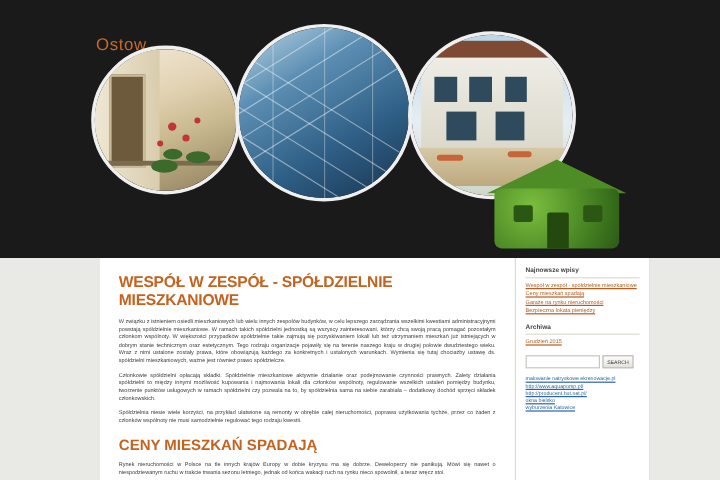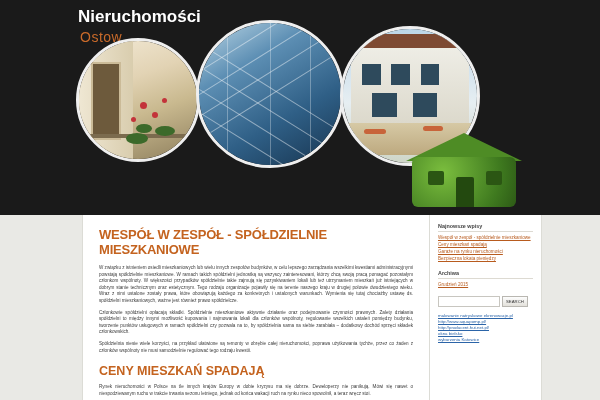--- a/index.html
+++ b/index.html
@@ -194,21 +194,20 @@
     word-break: break-all;
   }
 </style>
 </head>
 <body>
 
 <div id="page">
 
   <div class="header-band">
 
-    <div class="site-title">Nieruchomości</div>
     <div class="site-sub">Ostow</div>
 
     <div class="circle c1">
       <div class="sky"></div>
       <div class="wall"></div>
       <div class="door"></div>
       <div class="rail"></div>
       <div class="flower" style="left:52%;top:52%;width:7px;height:7px;"></div>
       <div class="flower" style="left:62%;top:60%;width:6px;height:6px;"></div>
       <div class="flower" style="left:44%;top:64%;width:5px;height:5px;"></div>

